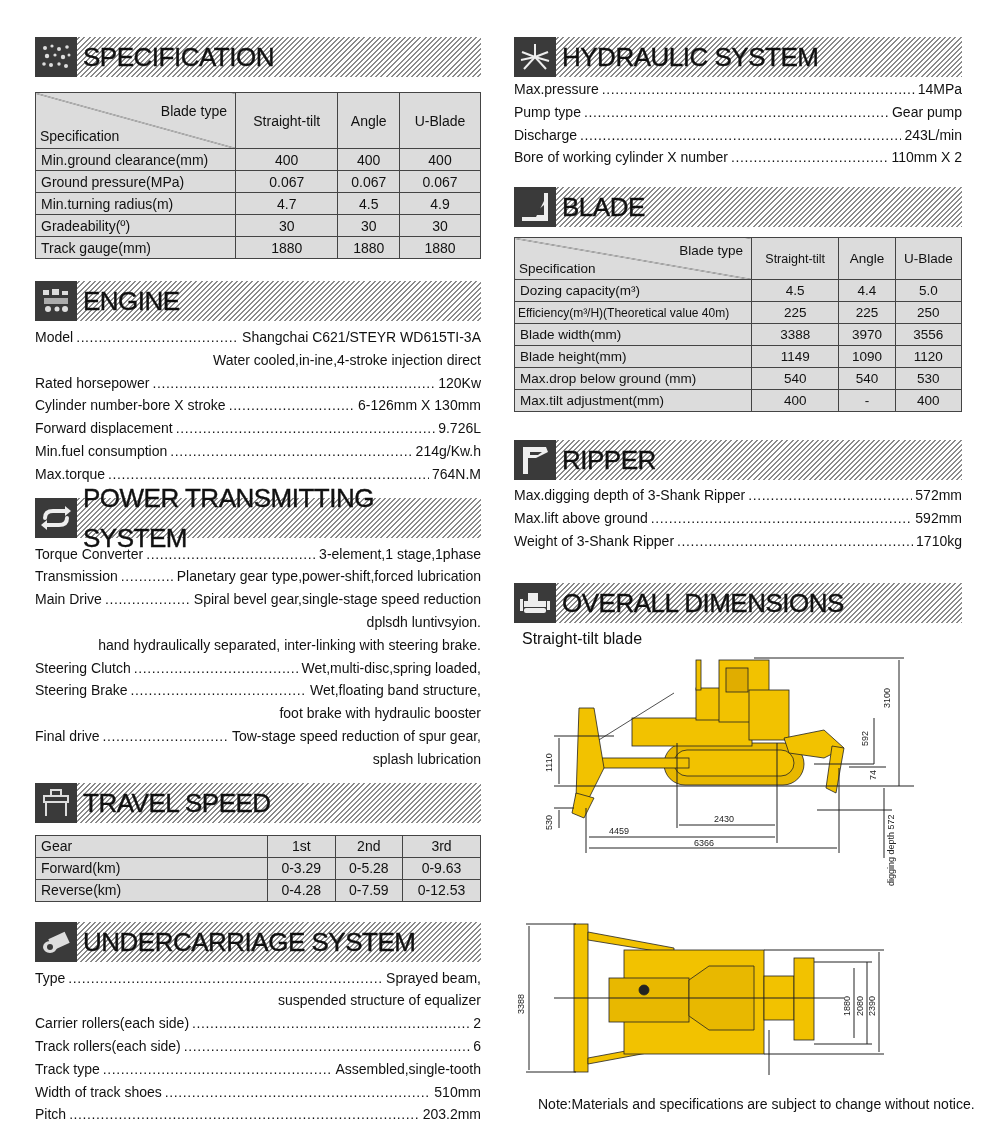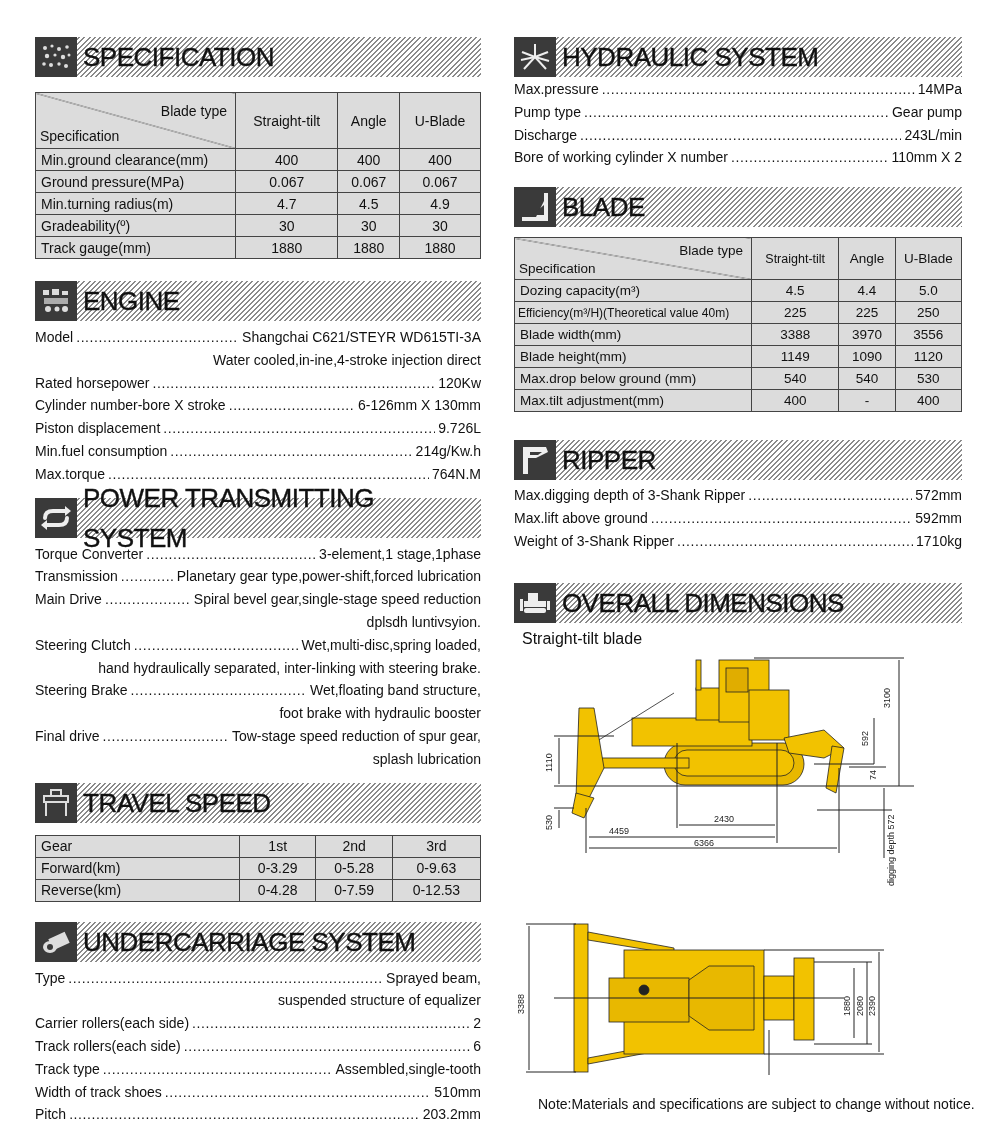--- a/index.html
+++ b/index.html
@@ -136,21 +136,21 @@
         <span class="lbl">Rated horsepower</span>
         <span class="dots"></span>
         <span class="val">120Kw</span>
       </div>
       <div class="row">
         <span class="lbl">Cylinder number-bore X stroke</span>
         <span class="dots"></span>
         <span class="val">6-126mm X 130mm</span>
       </div>
       <div class="row">
-        <span class="lbl">Piston displacement</span>
+        <span class="lbl">Forward displacement</span>
         <span class="dots"></span>
         <span class="val">9.726L</span>
       </div>
       <div class="row">
         <span class="lbl">Min.fuel consumption</span>
         <span class="dots"></span>
         <span class="val">214g/Kw.h</span>
       </div>
       <div class="row">
         <span class="lbl">Max.torque</span>
@@ -187,27 +187,27 @@
         <span class="val">Planetary gear type,power-shift,forced lubrication</span>
       </div>
       <div class="row">
         <span class="lbl">Main Drive</span>
         <span class="dots"></span>
         <span class="val">Spiral bevel gear,single-stage speed reduction</span>
       </div>
       <div class="row cont">
         <span>dplsdh luntivsyion.</span>
       </div>
-      <div class="row">
-        <span class="lbl">Steering Clutch</span>
-        <span class="dots"></span>
-        <span class="val">Wet,multi-disc,spring loaded,</span>
-      </div>
       <div class="row cont">
         <span>hand hydraulically separated, inter-linking with steering brake.</span>
+      </div>
+      <div class="row">
+        <span class="lbl">Steering Clutch</span>
+        <span class="dots"></span>
+        <span class="val">Wet,multi-disc,spring loaded,</span>
       </div>
       <div class="row">
         <span class="lbl">Steering  Brake</span>
         <span class="dots"></span>
         <span class="val">Wet,floating band structure,</span>
       </div>
       <div class="row cont">
         <span>foot brake with hydraulic booster</span>
       </div>
       <div class="row">
@@ -232,21 +232,21 @@
             <rect x="12" y="2" width="10" height="6"></rect>
           </g>
         </svg>
     </div>
     <span class="sec-title">TRAVEL SPEED</span>
   </div>
   <div style="height:12px"></div>
   <table class="spec">
     <tbody>
         <tr>
-      <td style="width:204px">Gear</td>
+      <td style="width:232px">Gear</td>
       <td class="num">1st</td>
       <td class="num">2nd</td>
       <td class="num">3rd</td>
     </tr>
     <tr>
           <td>Forward(km)</td>
           <td class="num">0-3.29</td>
           <td class="num">0-5.28</td>
           <td class="num">0-9.63</td>
         </tr>

